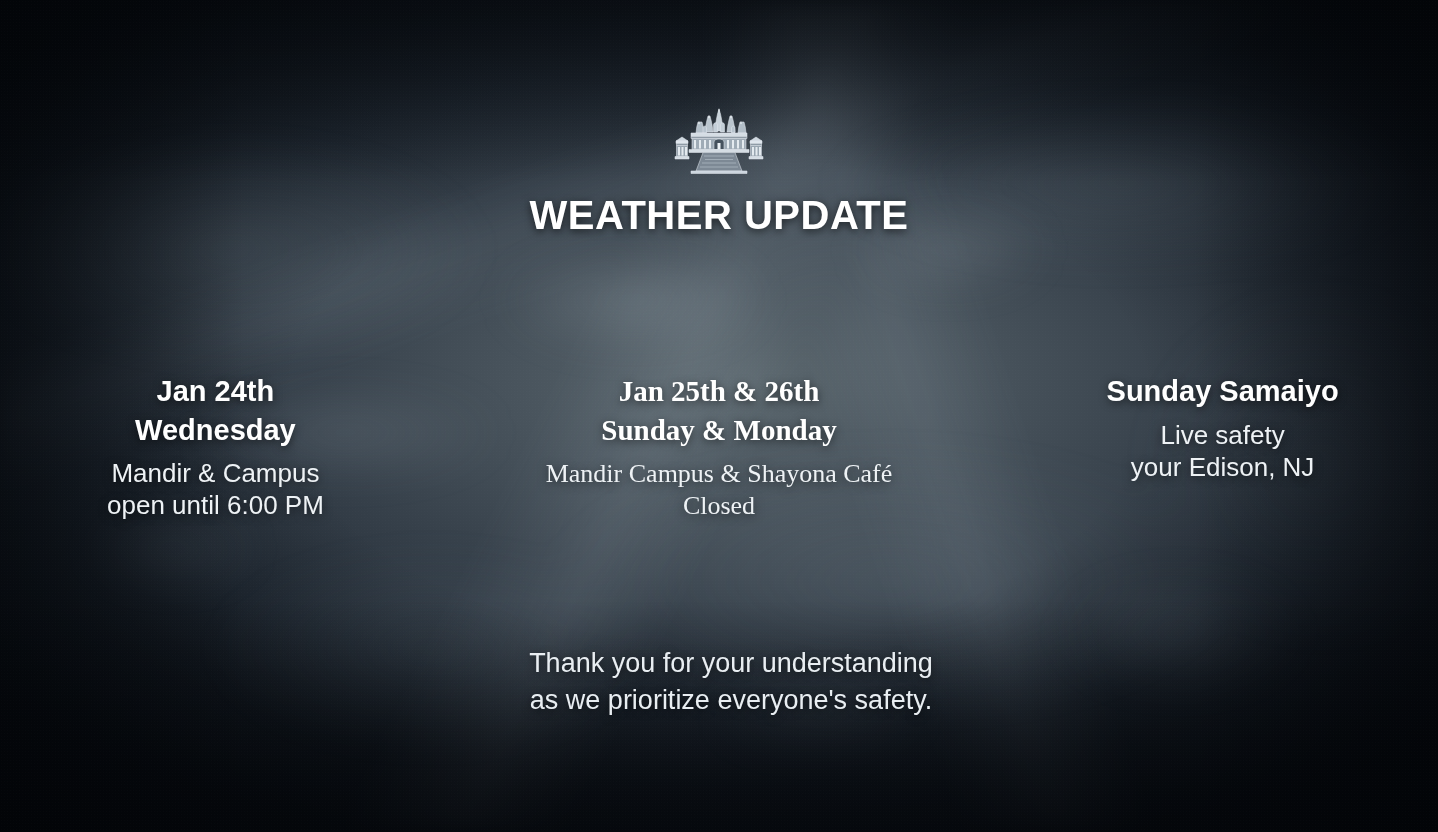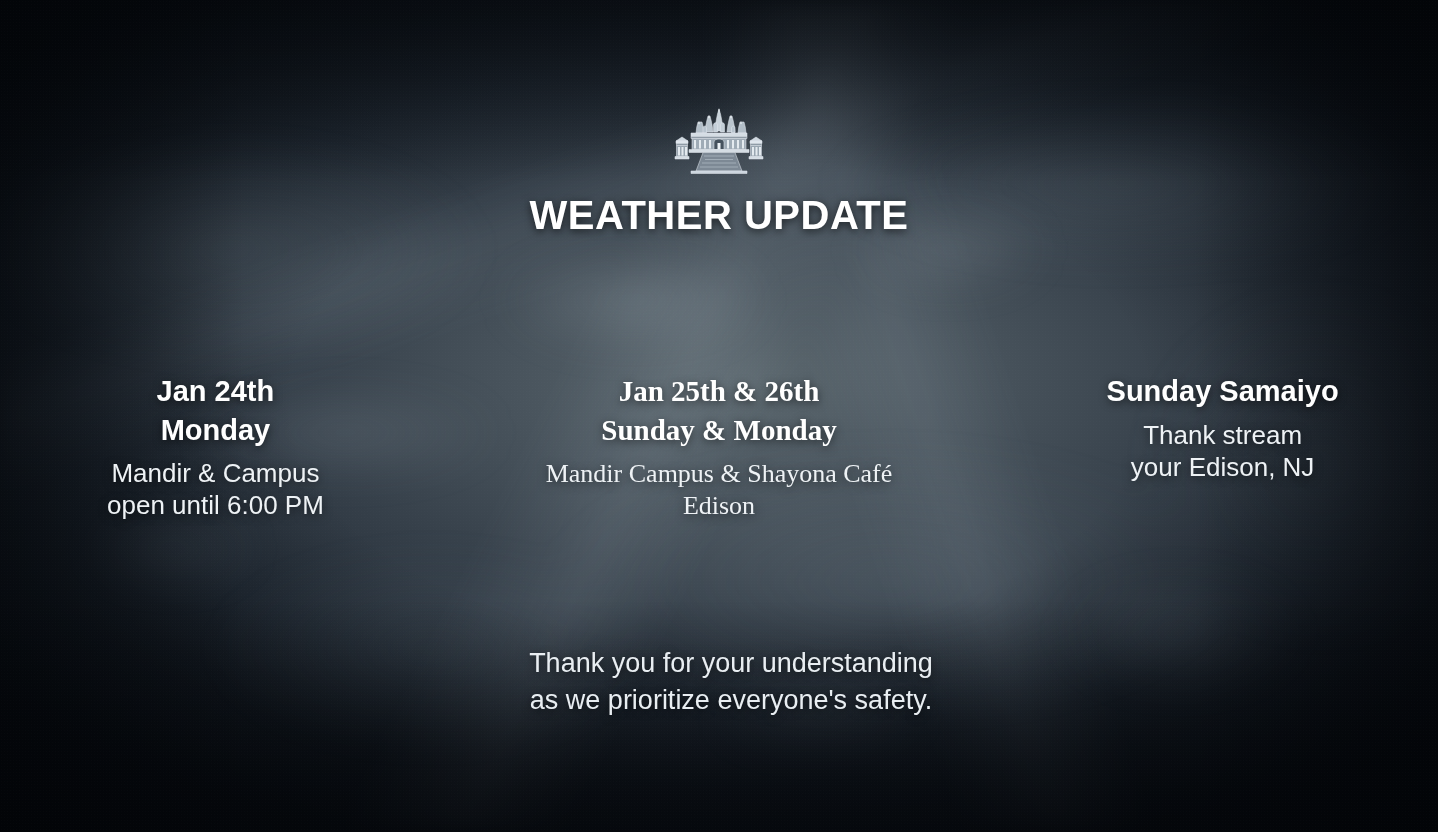--- a/index.html
+++ b/index.html
@@ -242,45 +242,45 @@
       </svg>
     </div>
 
     <div id="headline">WEATHER UPDATE</div>
 
     <div id="columns">
 
       <div class="col col-left">
         <div class="col-date">
           <div>Jan 24th</div>
-          <div>Monday</div>
+          <div>Wednesday</div>
         </div>
         <div class="col-body">
           <div>Mandir &amp; Campus</div>
           <div>open until 6:00 PM</div>
         </div>
       </div>
 
       <div class="col col-center">
         <div class="col-date">
           <div>Jan 25th &amp; 26th</div>
           <div>Sunday &amp; Monday</div>
         </div>
         <div class="col-body">
           <div>Mandir Campus &amp; Shayona Café</div>
-          <div>Edison</div>
+          <div>Closed</div>
         </div>
       </div>
 
       <div class="col col-right">
         <div class="col-date">
           <div>Sunday Samaiyo</div>
         </div>
         <div class="col-body">
-          <div>Thank stream</div>
+          <div>Live safety</div>
           <div>your Edison, NJ</div>
         </div>
       </div>
 
     </div>
 
     <div id="footer-note">
       <div>Thank you for your understanding</div>
       <div>as we prioritize everyone's safety.</div>
     </div>

